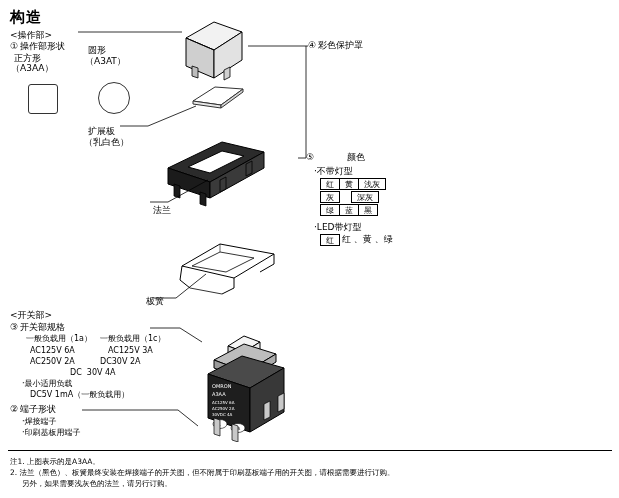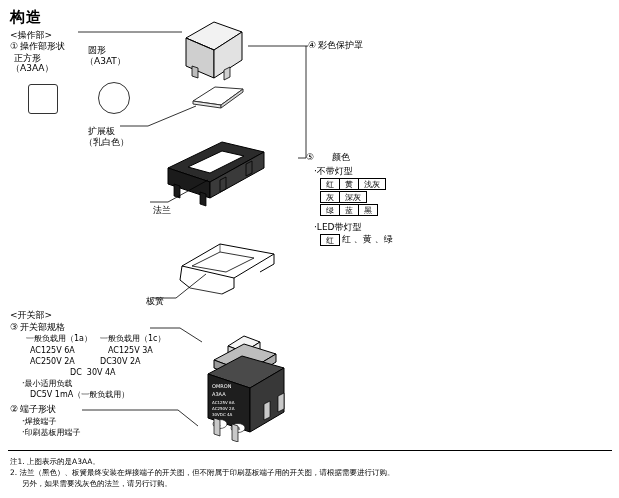--- a/index.html
+++ b/index.html
@@ -122,31 +122,31 @@
     <polyline points="0,6 60,6" fill="none" stroke="#000" stroke-width="0.8"></polyline>
   </svg>
   <div class="abs t" style="left:308px; top:40px;">④</div>
   <div class="abs t" style="left:318px; top:40px;">彩色保护罩</div>
 
   <svg class="abs" style="left:298px; top:46px;" width="14" height="118">
     <polyline points="8,0 8,112 0,112" fill="none" stroke="#000" stroke-width="0.8"></polyline>
   </svg>
 
   <div class="abs t" style="left:306px; top:152px;">⑤</div>
-  <div class="abs t" style="left:316px; top:152px;padding-left:16px;">颜色</div>
+  <div class="abs t" style="left:331px; top:152px;padding-left:16px;">颜色</div>
   <div class="abs t" style="left:314px; top:166px;">·不带灯型</div>
 
   <div class="abs colorrow" style="left:320px; top:178px;">
     <span class="colorcell">红</span>
     <span class="colorcell">黄</span>
     <span class="colorcell" style="width:28px;">浅灰</span>
   </div>
   <div class="abs colorrow" style="left:320px; top:191px;">
     <span class="colorcell">灰</span>
-    <span class="colorcell" style="width:28px;">深灰</span>
+    <span class="colorcell" style="width:28px;margin-left:12px;">深灰</span>
   </div>
   <div class="abs colorrow" style="left:320px; top:204px;">
     <span class="colorcell">绿</span>
     <span class="colorcell">蓝</span>
     <span class="colorcell">黑</span>
   </div>
 
   <div class="abs t" style="left:314px; top:222px;">·LED带灯型</div>
   <div class="abs colorrow" style="left:320px; top:234px;">
     <span class="colorcell">红</span>

